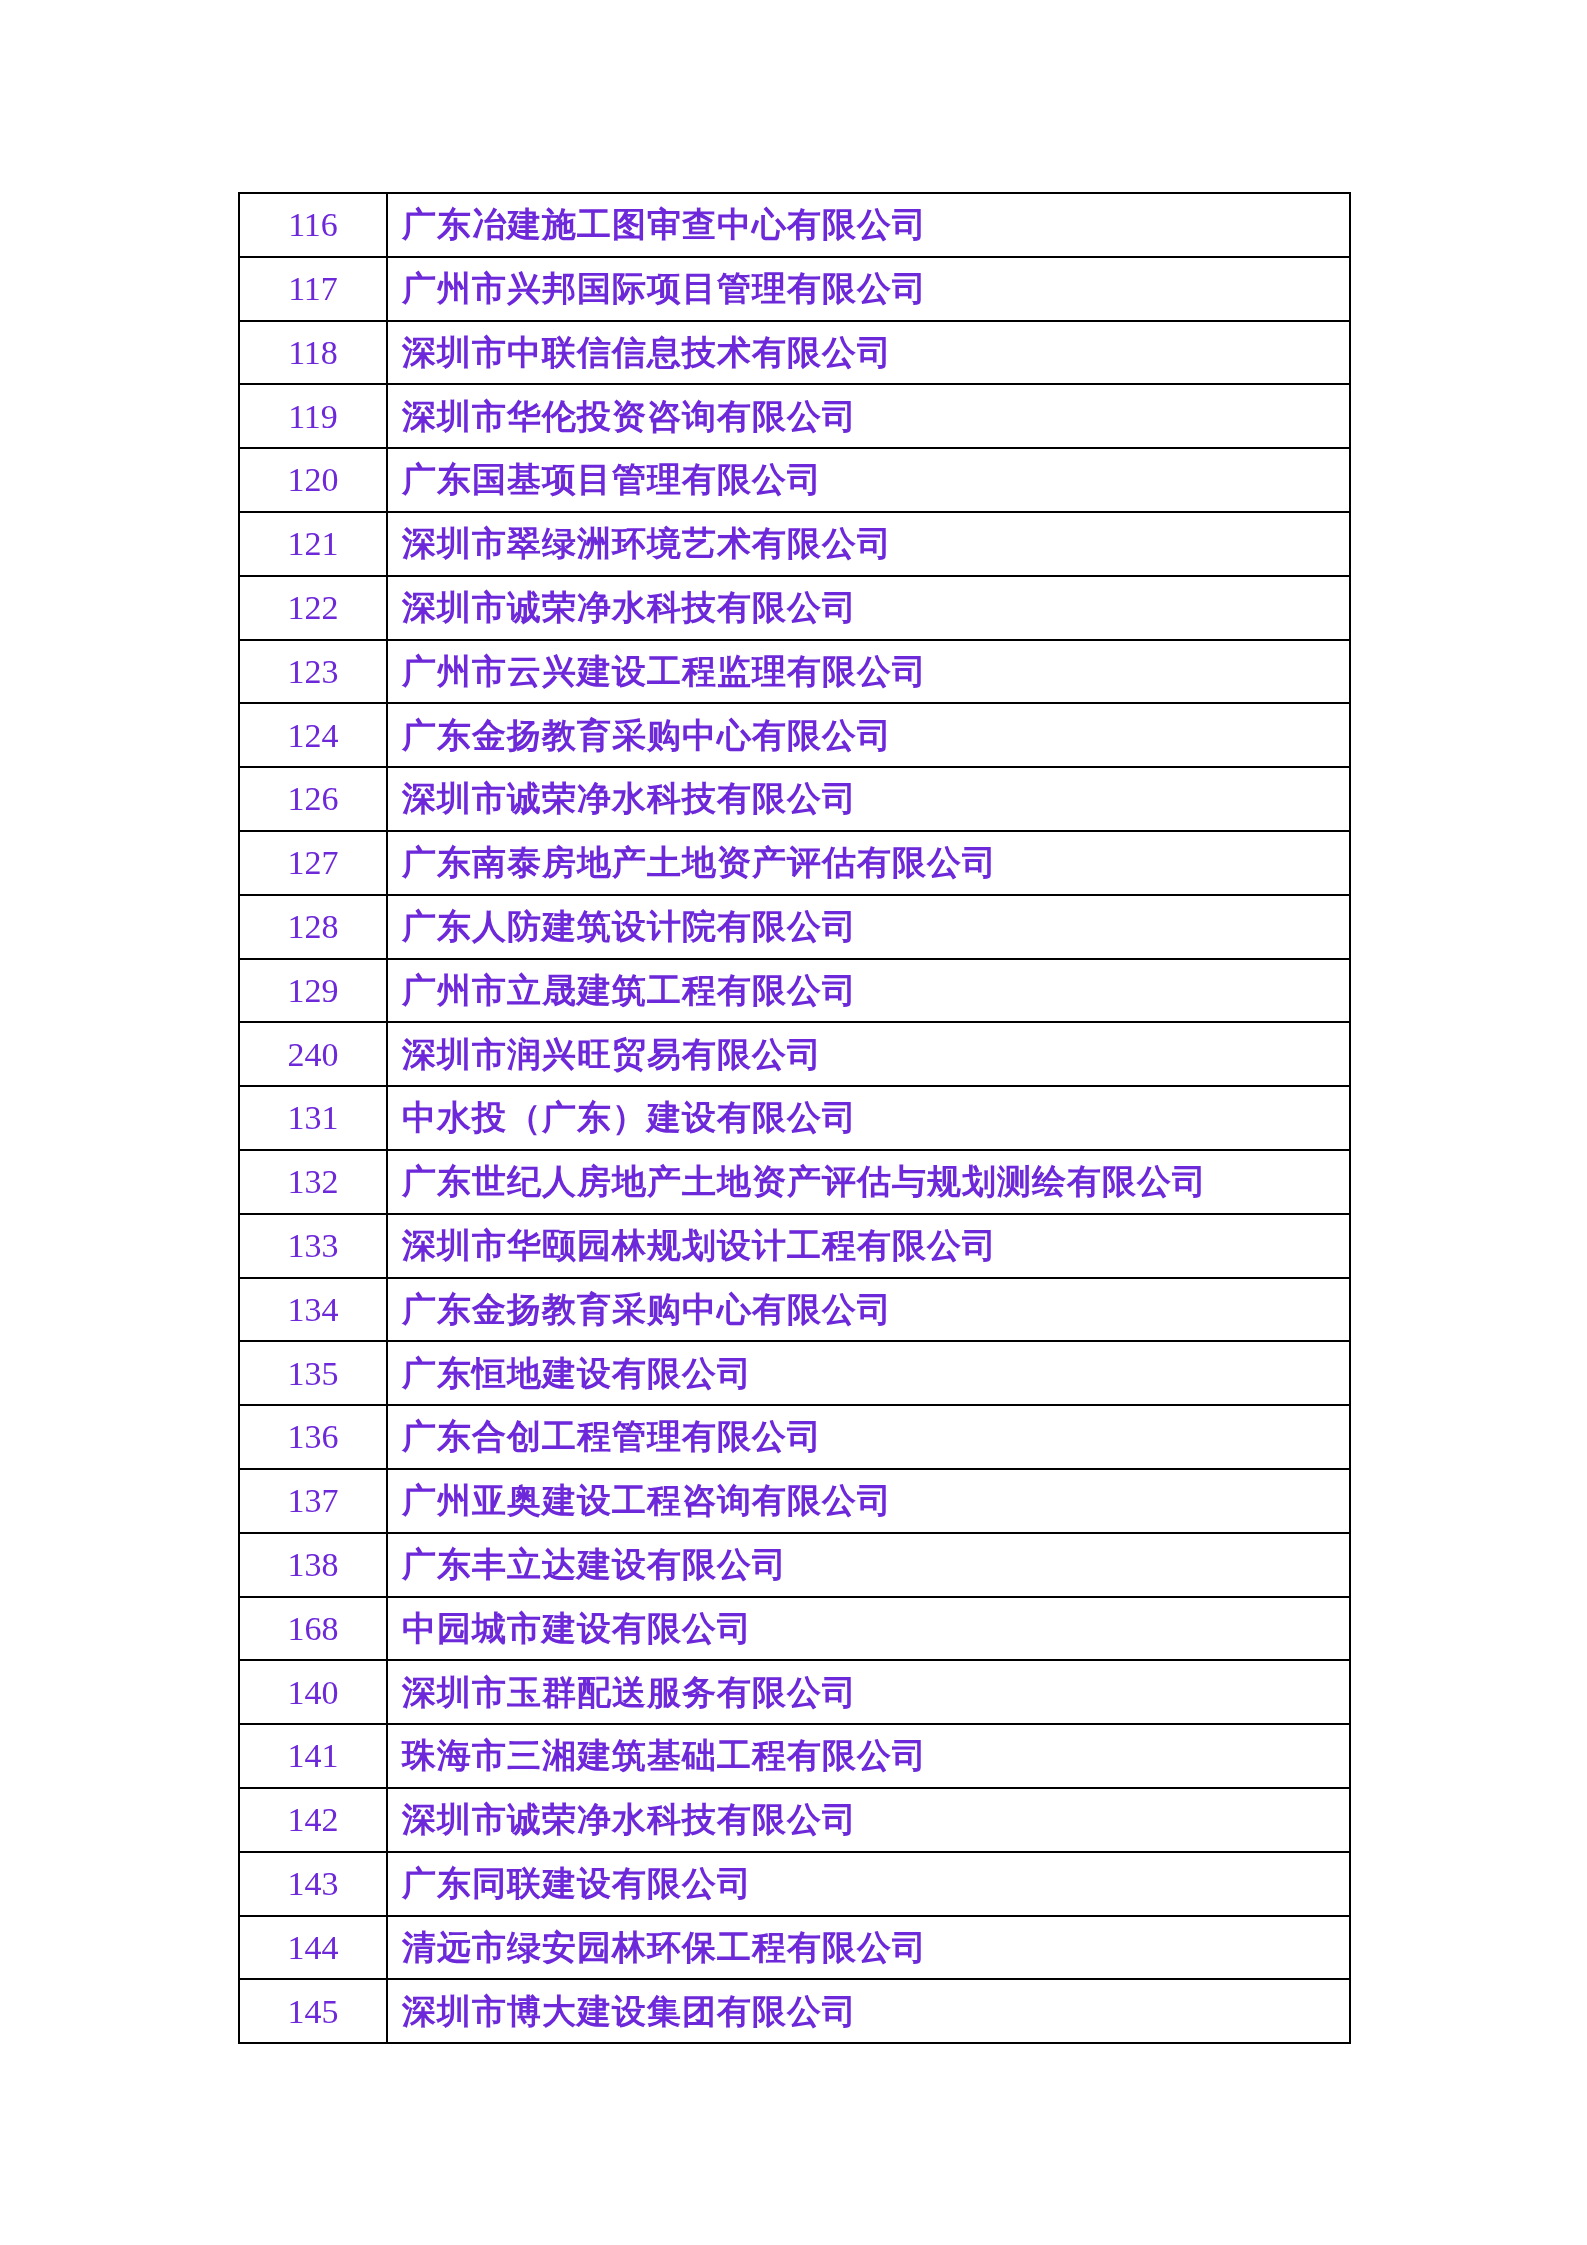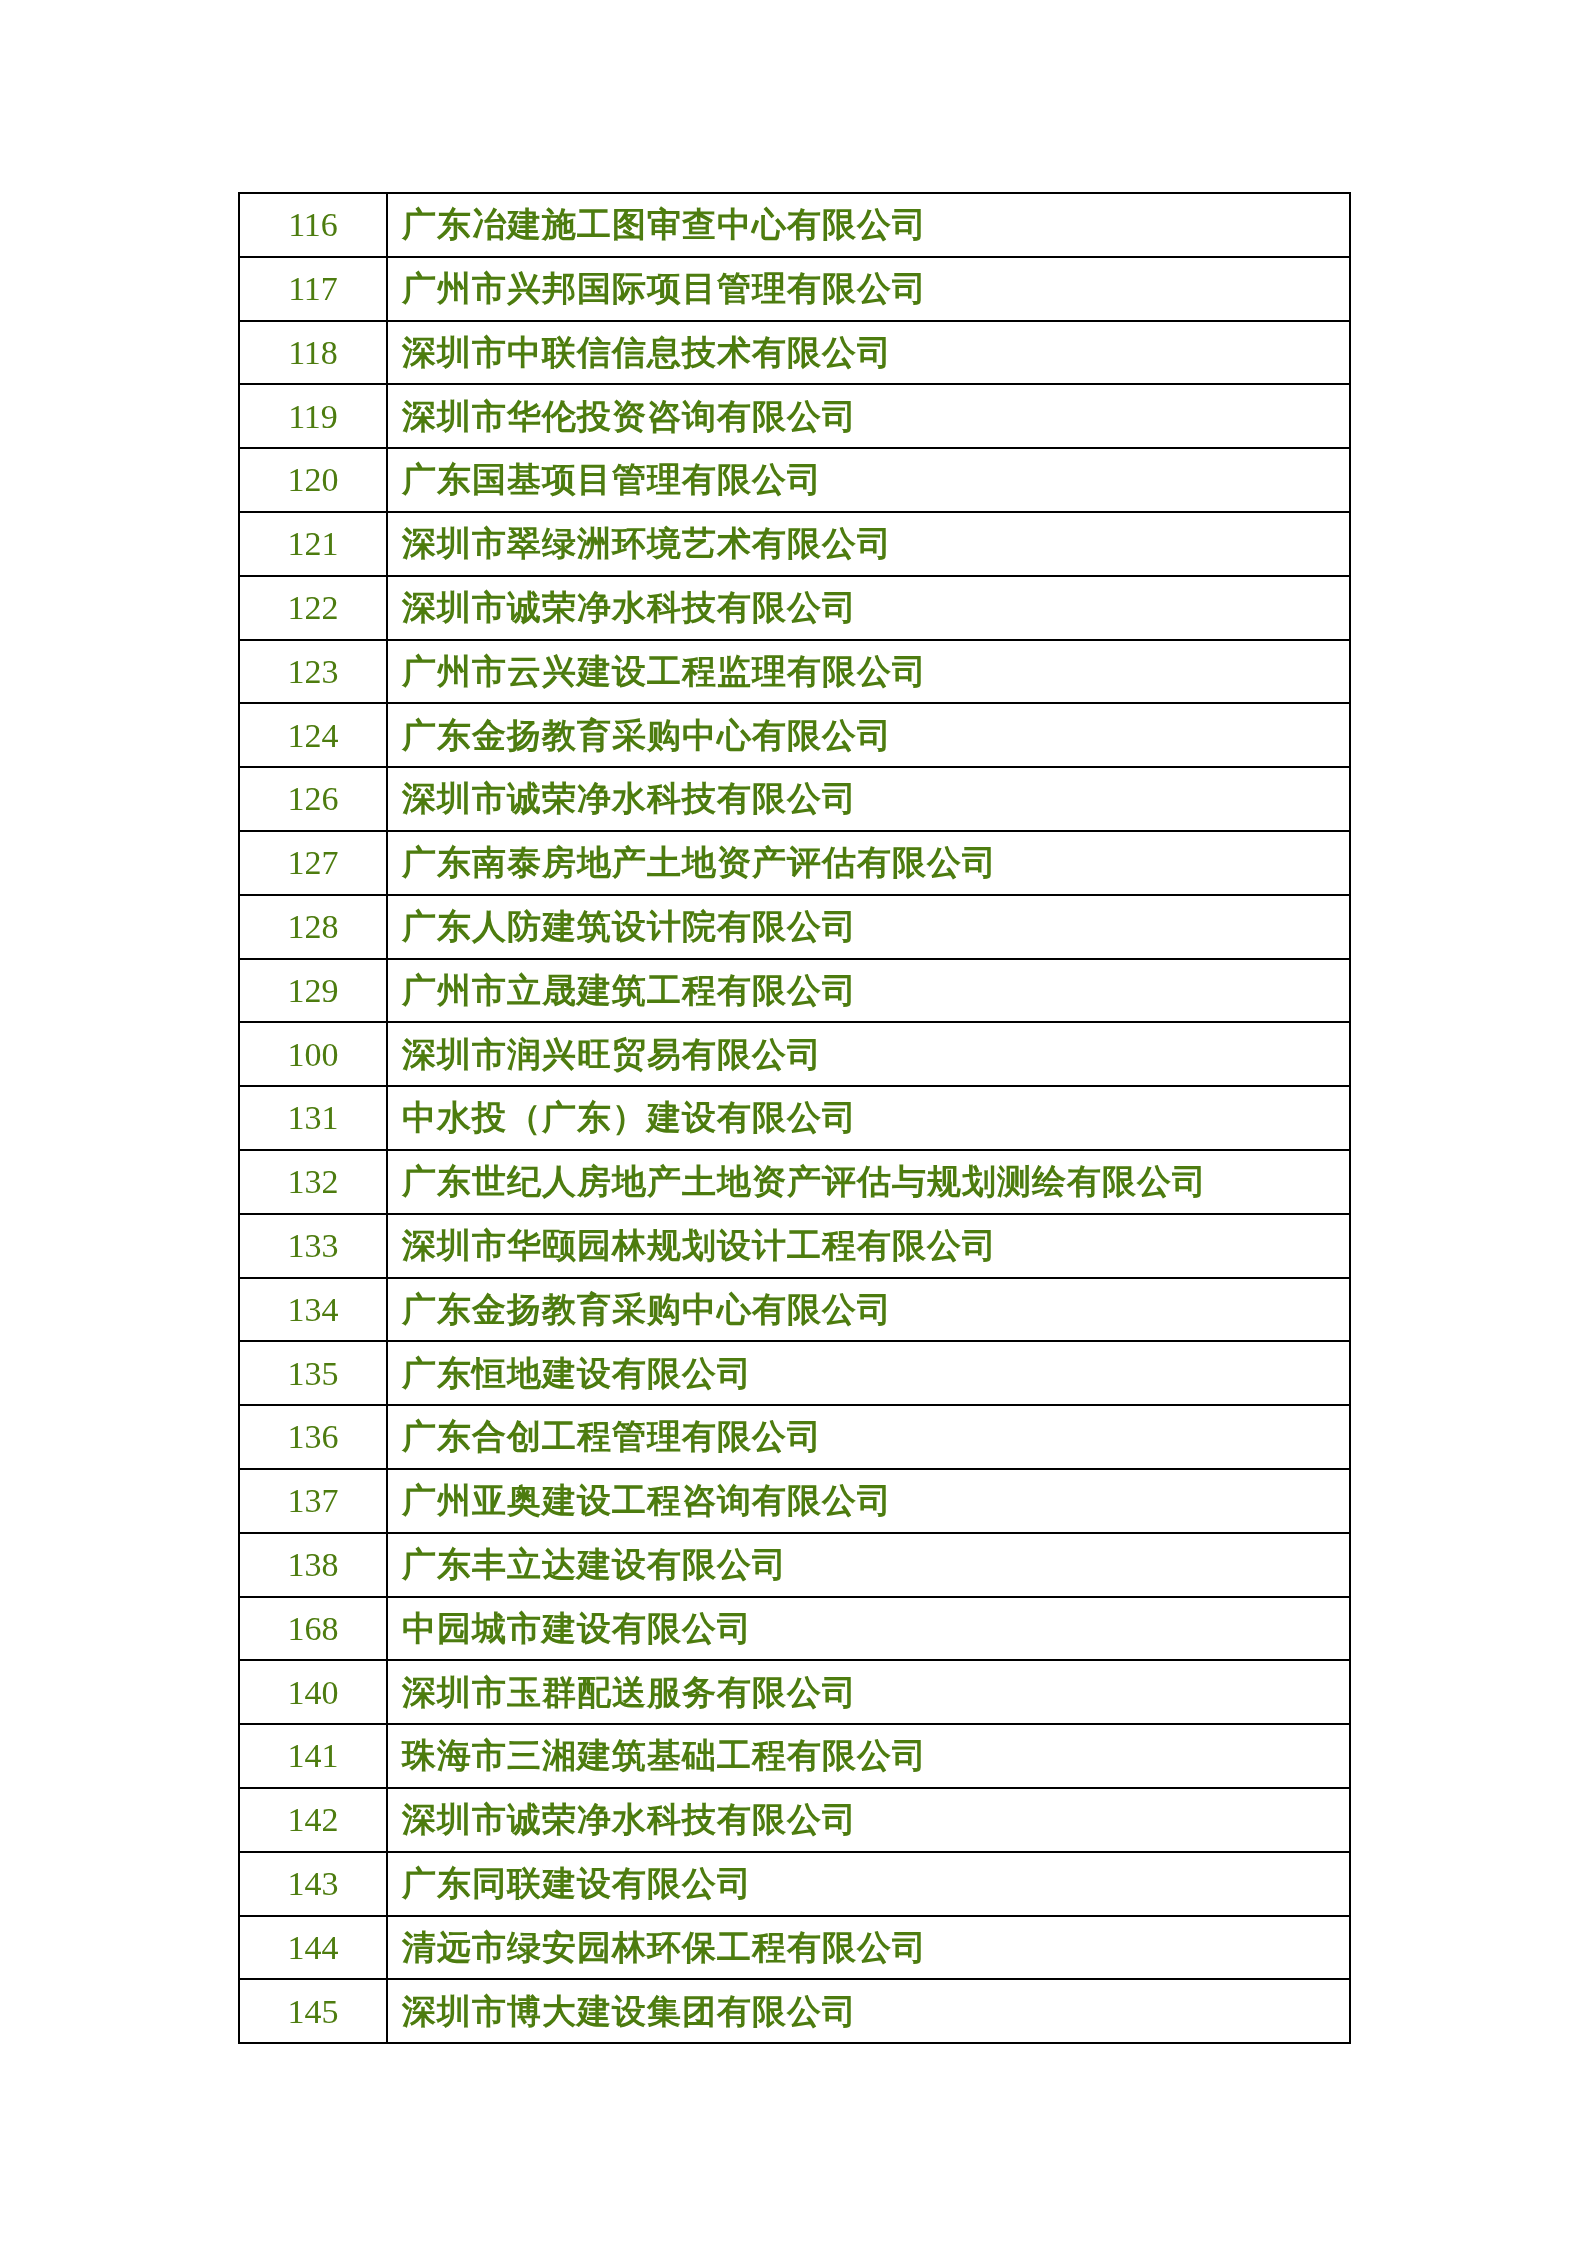--- a/index.html
+++ b/index.html
@@ -25,21 +25,21 @@
     top: 192px;
     width: 1113px;
     border-collapse: collapse;
     table-layout: fixed;
   }
   table.company-table td {
     border: 2px solid #000000;
     height: 59.8px;
     font-size: 34px;
     line-height: 1.1;
-    color: #4d7c0f;
+    color: #6d28d9;
     vertical-align: middle;
     overflow: hidden;
     white-space: nowrap;
   }
   td.col-no {
     width: 144px;
     text-align: center;
     font-variant-numeric: lining-nums;
   }
   td.col-name {
@@ -114,21 +114,21 @@
     <td class="col-no">128</td>
     <td class="col-name">广东人防建筑设计院有限公司</td>
   </tr>
 
   <tr>
     <td class="col-no">129</td>
     <td class="col-name">广州市立晟建筑工程有限公司</td>
   </tr>
 
   <tr>
-    <td class="col-no">100</td>
+    <td class="col-no">240</td>
     <td class="col-name">深圳市润兴旺贸易有限公司</td>
   </tr>
 
   <tr>
     <td class="col-no">131</td>
     <td class="col-name">中水投（广东）建设有限公司</td>
   </tr>
 
   <tr>
     <td class="col-no">132</td>

